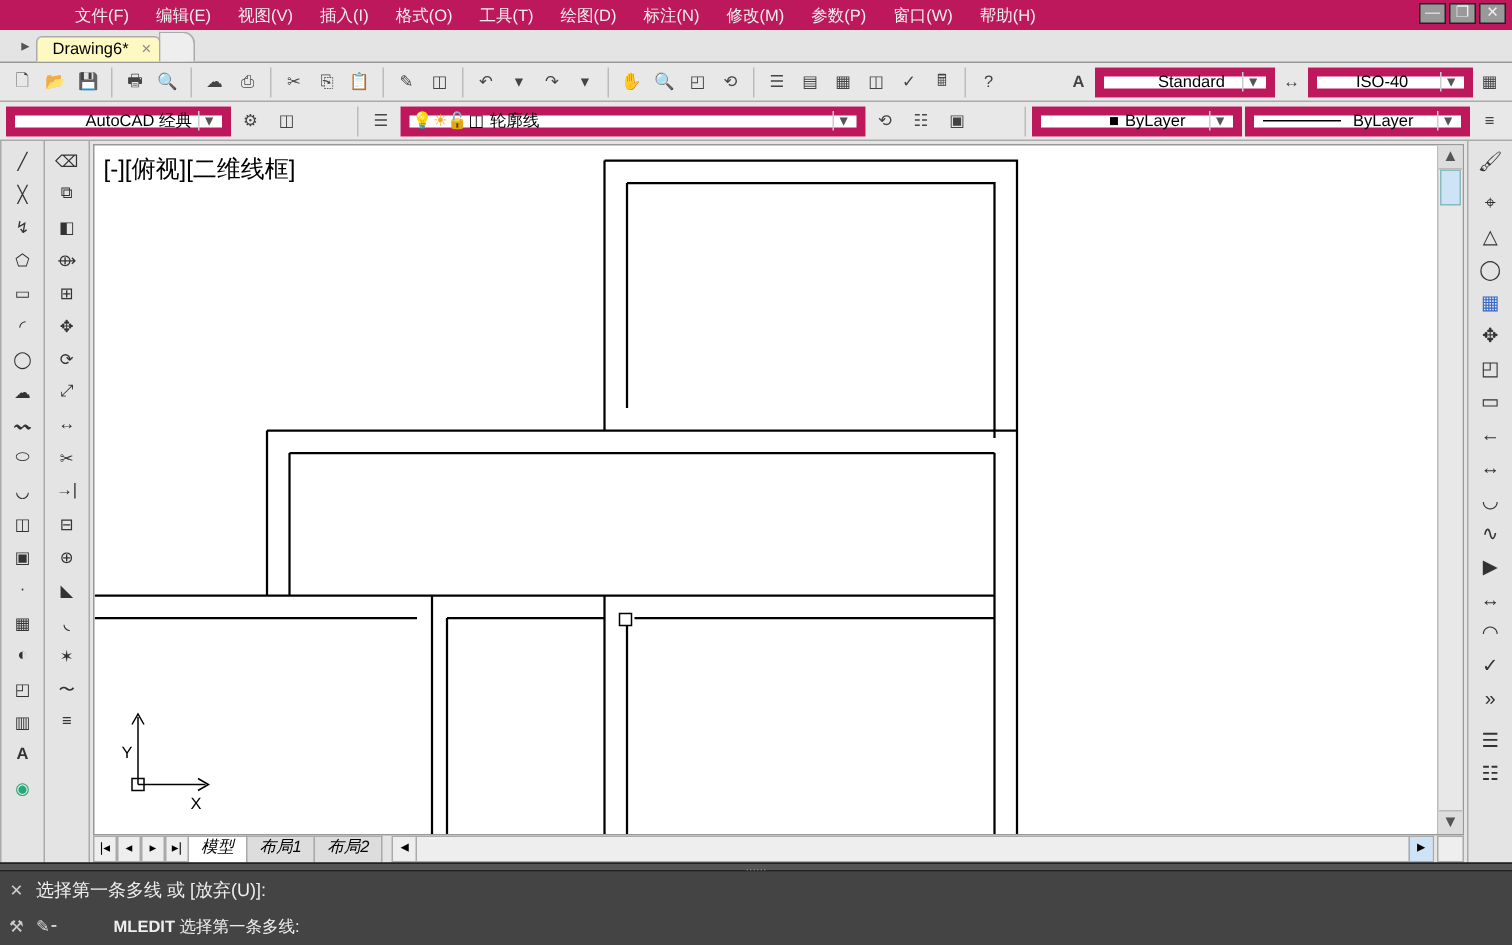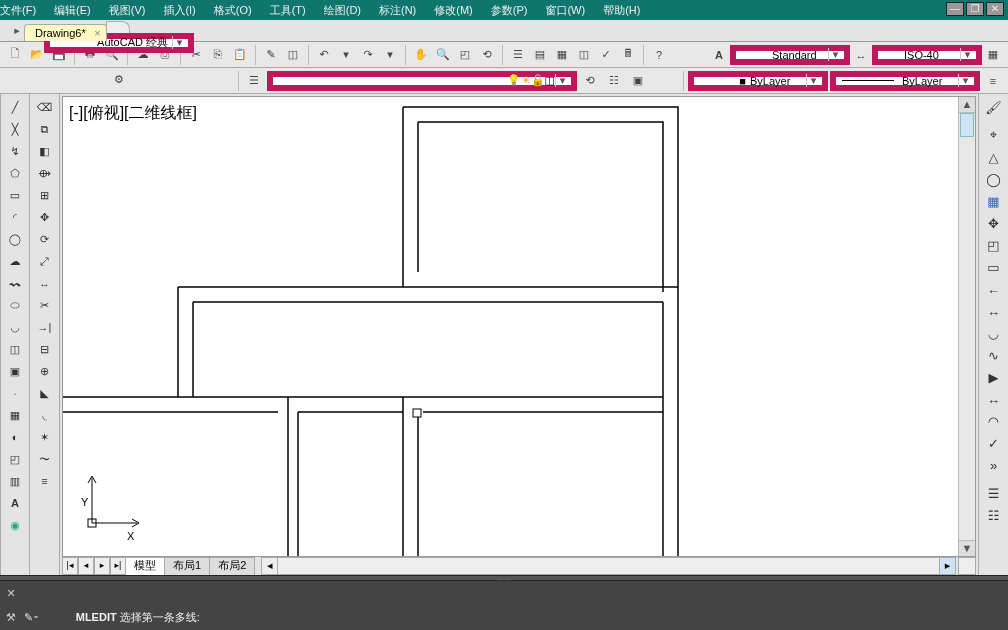--- a/index.html
+++ b/index.html
@@ -1,40 +1,40 @@
 <!DOCTYPE html>
 <html><head>
 <meta charset="utf-8">
 <style>
 * { box-sizing: border-box; margin: 0; padding: 0; font-family: "Microsoft YaHei", SimSun, sans-serif; font-size: 11px; }
 body { background: #d4d4d4; width: 1008px; height: 630px; overflow: hidden; position: relative; }
 
 
-.menubar { background: #0f766e; color: #eee; height: 20px; display: flex; align-items: center; gap: 18px; position: relative; }
+.menubar { background: #be185d; color: #eee; height: 20px; display: flex; align-items: center; padding-left: 50px; gap: 18px; position: relative; }
 .menubar .item { cursor: default; }
 .menubar .title-controls { position:absolute; right:4px; top:2px; display:flex; gap:2px; }
 .menubar .title-controls span { width:18px; height:14px; border:1px solid #222; background:#999; display:inline-block; text-align:center; line-height:12px; font-size:10px; }
 
 
 .tabrow { background: #e4e4e4; height: 22px; display:flex; align-items:flex-end; padding-left:10px; border-bottom:1px solid #999; }
 .tabrow .newdoc { width:14px; height:22px; display:flex; align-items:center; justify-content:center; color:#555; }
 .tabrow .tab { background:#fef9c3; border:1px solid #aaa; border-bottom:none; padding:2px 20px 2px 10px; border-radius:4px 4px 0 0; position:relative; font-size:11px; }
 .tabrow .tab .close { position:absolute; right:5px; top:2px; color:#888; }
 .tabrow .plus { width:24px; height:20px; border:1px solid #aaa; border-bottom:none; border-radius:0 8px 0 0; margin-left:-1px; background:#eee; }
 
 
 .toolbar { background: #e8e8e8; height: 26px; display:flex; align-items:center; gap:0px; border-bottom:1px solid #aaa; padding:0 4px; }
 .tbtn { width:22px; height:22px; border:1px solid transparent; display:flex; align-items:center; justify-content:center; color:#444; }
 .sep { width:1px; height:20px; background:#bbb; margin:0 4px; }
 .drop { display:flex; align-items:center; border:6px solid #be185d; background:#fff; height:20px; padding:0 2px;justify-content:flex-end; }
 .drop .txt { padding:0 4px; min-width:60px; }
 .drop .arrow { width:14px; text-align:center; border-left:1px solid #ccc; color:#555; }
 
 
-.tb2-left { width:230px; display:flex; align-items:center; gap:16px;flex-direction:column; }
+.tb2-left { width:230px; display:flex; align-items:center; gap:2px; }
 .tb2-left .drop { width:150px; }
 .tb2-center { display:flex; align-items:center; gap:2px; flex:1; }
 .tb2-right { display:flex; align-items:center; gap:2px; }
 
 
 .workspace { position:absolute; top:94px; left:0; right:0; bottom:55px; display:flex; }
 .ltoolcol { width:30px; background:#e4e4e4; border-right:1px solid #aaa; display:flex; flex-direction:column; align-items:center; padding-top:2px; gap:0; }
 .ltoolcol.left1 { border-left:1px solid #aaa; }
 .ltoolcol .tb { width:24px; height:22px; display:flex; align-items:center; justify-content:center; color:#333; }
 .rtoolcol { width:30px; background:#e4e4e4; border-left:1px solid #aaa; display:flex; flex-direction:column; align-items:center; padding-top:2px; }
@@ -53,21 +53,21 @@
 .drawing svg { position:absolute; left:0; top:0; }
 
 .ucs { position:absolute; left:14px; bottom:18px; }
 .ucs-y { position:absolute; left:18px; bottom:48px; font-size:11px; }
 .ucs-x { position:absolute; left:64px; bottom:14px; font-size:11px; }
 
 
 .canvasfoot { height:18px; display:flex; align-items:stretch; margin:0 2px; }
 .canvasfoot .navbtns { display:flex; }
 .canvasfoot .navbtns span { width:16px; border:1px solid #aaa; background:#eee; text-align:center; line-height:14px; font-size:9px; }
-.canvasfoot .mtab { border:1px solid #aaa; background:#fff; padding:0 8px; line-height:15px; font-size:11px; border-bottom:none; margin-left:-1px; }
+.canvasfoot .mtab { border:1px solid #aaa; background:#fff; padding:0 8px; line-height:15px; font-size:11px; border-bottom:none; margin-left:-1px;font-style:italic; }
 .canvasfoot .mtab.inactive { background:#ddd; }
 .canvasfoot .hscroll { flex:1; border:1px solid #aaa; background:#eee; margin-left:6px; position:relative; }
 .canvasfoot .hscroll .lft { width:16px; border-right:1px solid #aaa; position:absolute; left:0; top:0; bottom:0; text-align:center; line-height:14px; }
 .canvasfoot .hscroll .rgt { width:16px; border-left:1px solid #aaa; position:absolute; right:0; top:0; bottom:0; text-align:center; line-height:14px; background:#cfe3f7; }
 .canvasfoot .sizer { width:18px; border:1px solid #aaa; background:#eee; margin-left:2px; }
 
 
 .cmdarea { position:absolute; left:0; right:0; bottom:0; height:55px; background:#444; color:#ddd; }
 .cmdarea .grip { height:6px; background:#555; border-top:1px solid #222; border-bottom:1px solid #222; text-align:center; font-size:7px; color:#888; }
 .cmdarea .line { display:flex; align-items:center; height:24px; padding:0 4px; gap:6px; }
@@ -171,20 +171,21 @@
     <div class="tbtn">◫</div>
   </div>
   <div class="sep"></div>
   <div class="tb2-center">
     <div class="tbtn">☰</div>
     <div class="drop" style="width:310px">
       <span>💡</span>
       <span style="color:#f9a825">☀</span>
       <span>🔓</span>
       <span>◫</span>
+      <span class="txt" style="flex:1">轮廓线</span>
       <span class="arrow">▾</span>
     </div>
     <div class="tbtn">⟲</div>
     <div class="tbtn">☷</div>
     <div class="tbtn">▣</div>
   </div>
   <div class="sep"></div>
   <div class="tb2-right">
     <div class="drop" style="width:140px">
       <span>■</span>
@@ -340,20 +341,21 @@
     <div style="height:6px"></div>
     <div class="tb">☰</div>
     <div class="tb">☷</div>
   </div>
 </div>
 
 <div class="cmdarea">
   <div class="grip">⋯⋯</div>
   <div class="line">
     <span class="x">✕</span>
+    <span class="txt">选择第一条多线 或  [放弃(U)]:</span>
   </div>
   <div class="line">
     <span class="x">⚒</span>
     <span>✎⁃</span>
     <span class="txt">
       <span class="bold">MLEDIT</span><span> 选择第一条多线:</span>
     </span>
   </div>
 </div>
 

